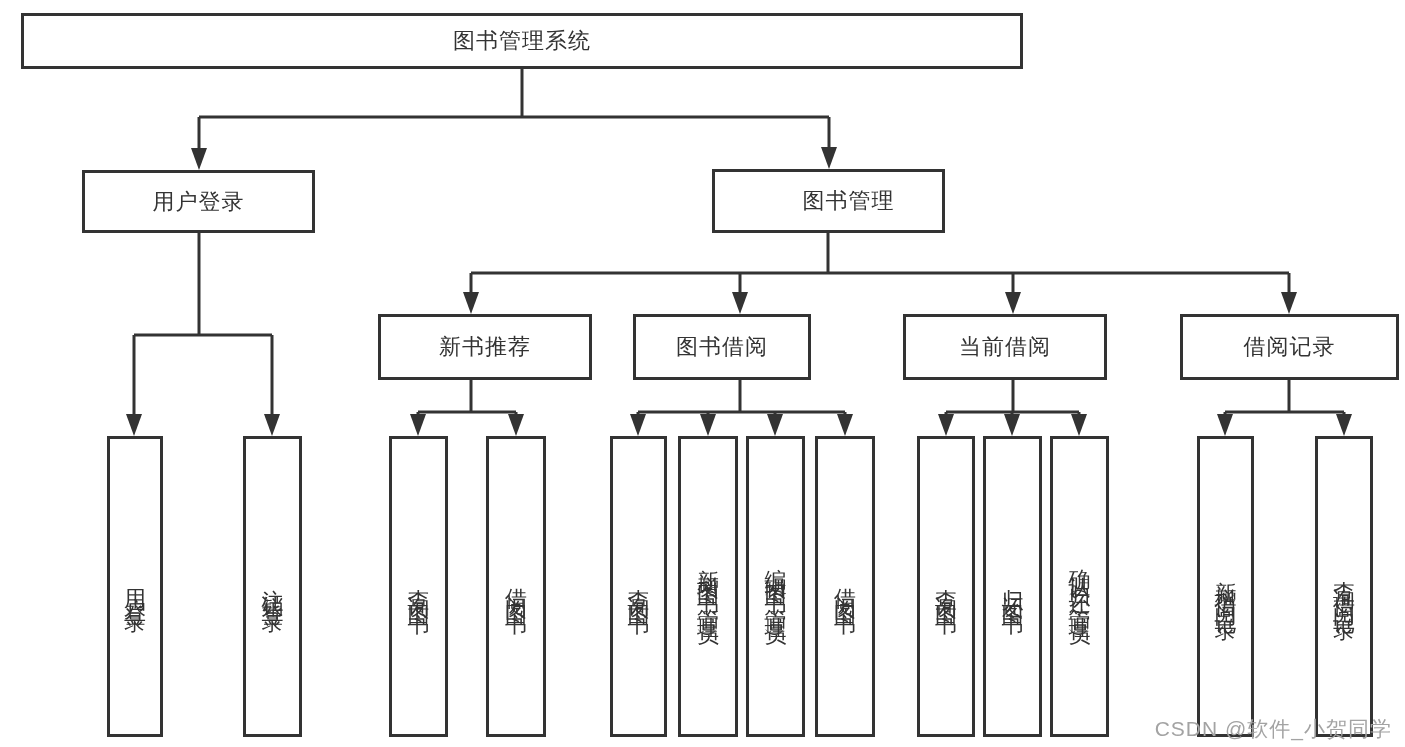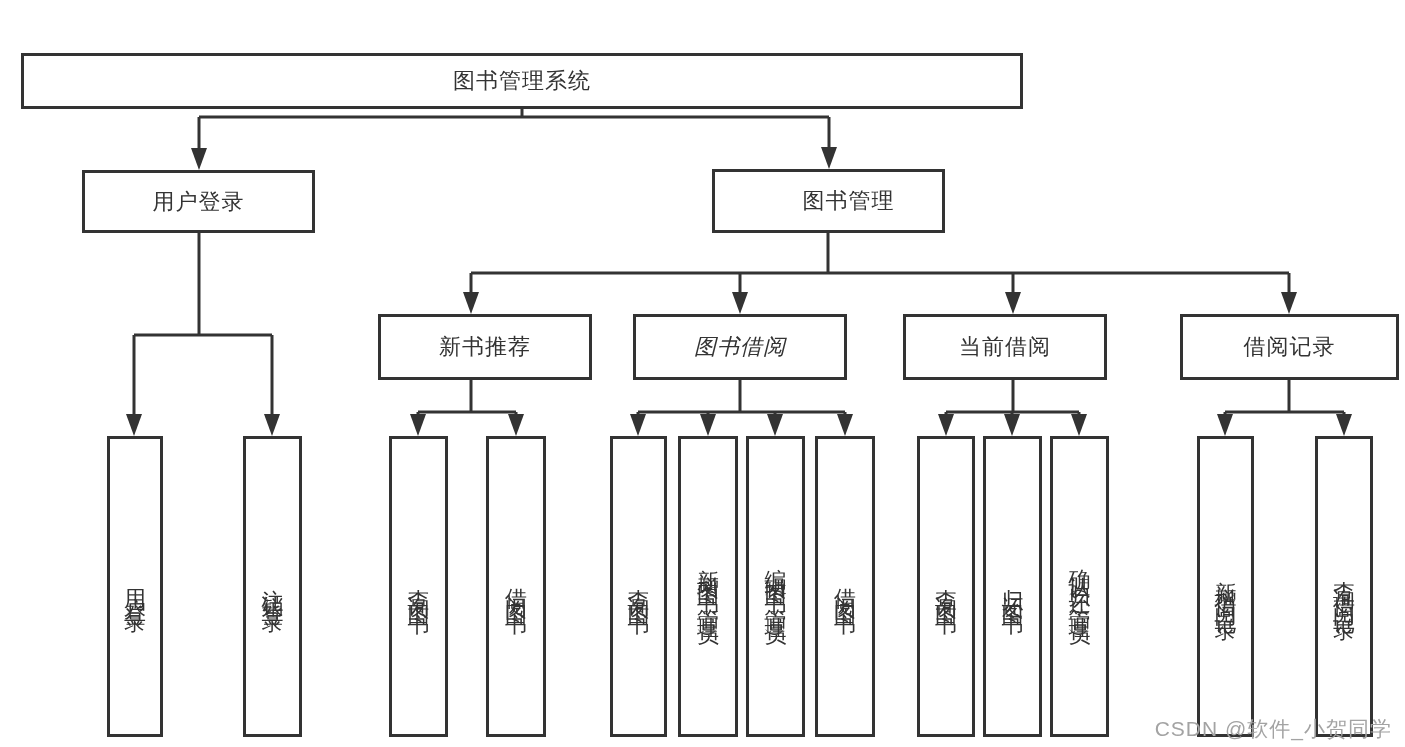--- a/index.html
+++ b/index.html
@@ -35,26 +35,26 @@
     text-align: center;
     line-height: 1;
   }
   .h-label { font-size: 22px; letter-spacing: 1px; }
   .v-label {
     writing-mode: vertical-rl;
     font-size: 22px;
     letter-spacing: 8px;
     line-height: 1;
   }
-  .root-box   { left: 21px;  top: 13px;  width: 1002px; height: 56px; margin-top: 40px; }
+  .root-box   { left: 21px;  top: 13px;  width: 1002px; height: 56px; }
   .l2-a       { left: 82px;  top: 170px; width: 233px;  height: 63px; }
   .l2-b       { left: 712px; top: 169px; width: 233px;  height: 64px; padding-left: 40px; }
   .l3         { top: 314px;  height: 66px; }
   .l3-a       { left: 364px;  width: 214px; margin-left: 14px; }
-  .l3-b       { left: 633px;  width: 214px; font-style: italic; }
+  .l3-b       { left: 633px;  width: 178px; }
   .l3-c       { left: 903px;  width: 204px; }
   .l3-d       { left: 1180px; width: 219px; }
   .l4         { top: 436px; height: 301px; }
   .l4-1  { left: 107px;  width: 56px; }
   .l4-2  { left: 243px;  width: 59px; }
   .l4-3  { left: 389px;  width: 59px; }
   .l4-4  { left: 486px;  width: 60px; }
   .l4-5  { left: 610px;  width: 57px; }
   .l4-6  { left: 678px;  width: 60px; }
   .l4-7  { left: 746px;  width: 59px; }

